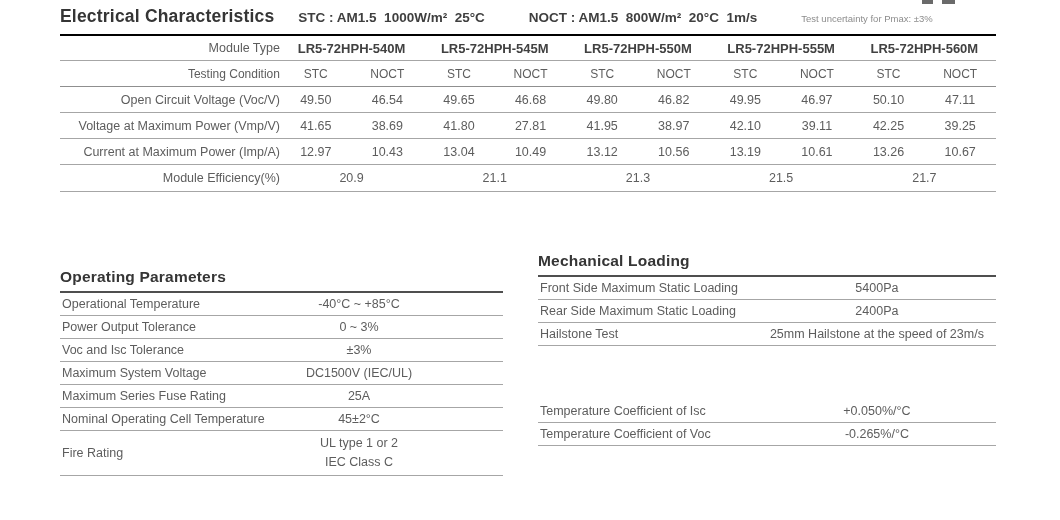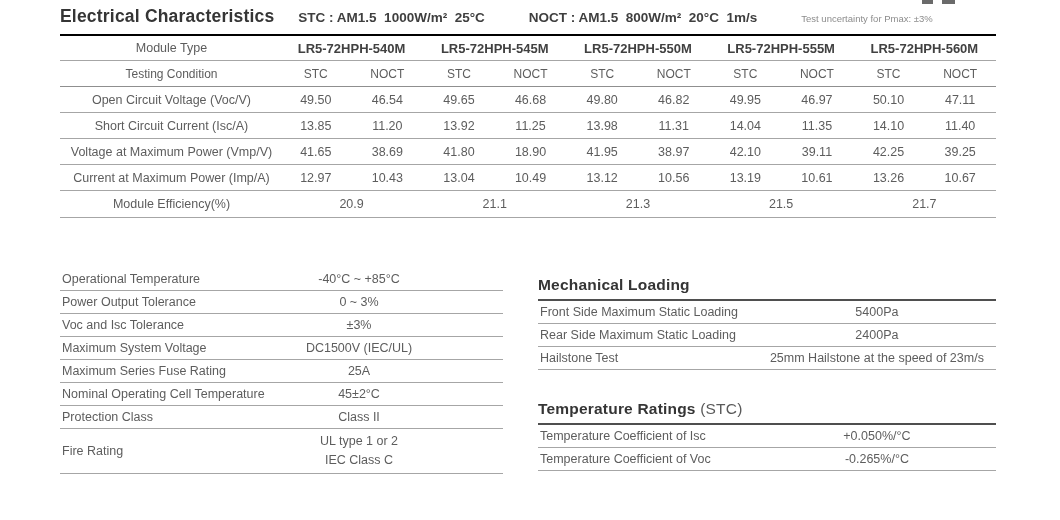--- a/index.html
+++ b/index.html
@@ -20,21 +20,21 @@
   .cond{font-size:13.5px;font-weight:bold;color:#3f3f3f;white-space:pre;}
   .cond1{margin-left:24px;}
   .cond2{margin-left:44px;}
   .note{margin-left:44px;font-size:9.5px;color:#8c8c8c;white-space:pre;}
 
   .elec-table{width:100%;border-collapse:collapse;table-layout:fixed;}
   .elec-table td{
     border-bottom:1px solid #a6a6a6;font-size:12.5px;color:#5d5d5d;
     text-align:center;padding:0;height:25px;white-space:nowrap;overflow:visible;
   }
-  .elec-table td.lbl{text-align:center;padding-left:3px;}
+  .elec-table td.lbl{text-align:right;padding-left:3px;}
   .mt-row td{font-weight:bold;color:#414141;font-size:13px;height:24px;}
   .mt-row td.lbl{font-weight:normal;color:#5d5d5d;font-size:12.5px;}
   .tc-row td{border-bottom-color:#8f8f8f;font-size:12px;height:25px;}
   .eff-row td{height:26px;}
 
   
   .panel{position:absolute;}
   .panel h2{
     margin:0;font-size:15.5px;font-weight:bold;color:#353535;
     padding-bottom:5px;border-bottom:2px solid #4f4f4f;letter-spacing:.2px;
@@ -43,21 +43,21 @@
   .panel table{width:100%;border-collapse:collapse;table-layout:fixed;}
   .panel td{
     border-bottom:1px solid #a6a6a6;height:22px;font-size:12.5px;color:#5d5d5d;
     padding:0;white-space:nowrap;overflow:visible;
   }
   .panel td.plbl{text-align:left;padding-left:2px;}
   .panel td.pval{text-align:center;}
   .panel tr.dbl td{height:44px;}
   .panel tr.dbl .pval div{line-height:1.55;}
   .op{left:60px;top:268px;width:443px;}
-  .mech{left:538px;top:276px;width:458px;}
+  .mech{left:538px;top:252px;width:458px;}
   .temp{left:538px;top:400px;width:458px;}
 </style>
 </head>
 <body>
 
 <div class="page">
 
   <div class="logo-frag"><span></span><span></span></div>
 
   <section class="elec">
@@ -102,38 +102,25 @@
           <td>49.65</td>
           <td>46.68</td>
           <td>49.80</td>
           <td>46.82</td>
           <td>49.95</td>
           <td>46.97</td>
           <td>50.10</td>
           <td>47.11</td>
         </tr>
         <tr>
-          <td class="lbl">Short Circuit Current (Isc/A)</td>
-          <td>13.85</td>
-          <td>11.20</td>
-          <td>13.92</td>
-          <td>11.25</td>
-          <td>13.98</td>
-          <td>11.31</td>
-          <td>14.04</td>
-          <td>11.35</td>
-          <td>14.10</td>
-          <td>11.40</td>
-        </tr>
-        <tr>
           <td class="lbl">Voltage at Maximum Power (Vmp/V)</td>
           <td>41.65</td>
           <td>38.69</td>
           <td>41.80</td>
-          <td>18.90</td>
+          <td>27.81</td>
           <td>41.95</td>
           <td>38.97</td>
           <td>42.10</td>
           <td>39.11</td>
           <td>42.25</td>
           <td>39.25</td>
         </tr>
         <tr>
           <td class="lbl">Current at Maximum Power (Imp/A)</td>
           <td>12.97</td>
@@ -153,20 +140,21 @@
           <td colspan="2">21.1</td>
           <td colspan="2">21.3</td>
           <td colspan="2">21.5</td>
           <td colspan="2">21.7</td>
         </tr>
       </tbody>
     </table>
   </section>
 
   <section class="panel op">
+    <h2><span>Operating Parameters</span></h2>
     <table>
       <colgroup>
           <col style="width:35%">
           <col style="width:65%">
         </colgroup>
       <tbody>
         <tr>
           <td class="plbl">Operational Temperature</td>
           <td class="pval">-40°C ~ +85°C</td>
         </tr>
@@ -182,24 +170,20 @@
           <td class="plbl">Maximum System Voltage</td>
           <td class="pval">DC1500V (IEC/UL)</td>
         </tr>
         <tr>
           <td class="plbl">Maximum Series Fuse Rating</td>
           <td class="pval">25A</td>
         </tr>
         <tr>
           <td class="plbl">Nominal Operating Cell Temperature</td>
           <td class="pval">45±2°C</td>
-        </tr>
-        <tr>
-          <td class="plbl">Protection Class</td>
-          <td class="pval">Class II</td>
         </tr>
         <tr class="dbl">
           <td class="plbl">Fire Rating</td>
           <td class="pval">
             <div>UL type 1 or 2</div>
             <div>IEC Class C</div>
           </td>
         </tr>
       </tbody>
     </table>
@@ -223,21 +207,20 @@
         </tr>
         <tr>
           <td class="plbl">Hailstone Test</td>
           <td class="pval">25mm Hailstone at the speed of 23m/s</td>
         </tr>
       </tbody>
     </table>
   </section>
 
   <section class="panel temp">
-    <h2><span>Temperature Ratings</span><span class="suffix" style="white-space:pre"> (STC)</span></h2>
     <table>
       <colgroup>
           <col style="width:48%">
           <col style="width:52%">
         </colgroup>
       <tbody>
         <tr>
           <td class="plbl">Temperature Coefficient of Isc</td>
           <td class="pval">+0.050%/°C</td>
         </tr>

